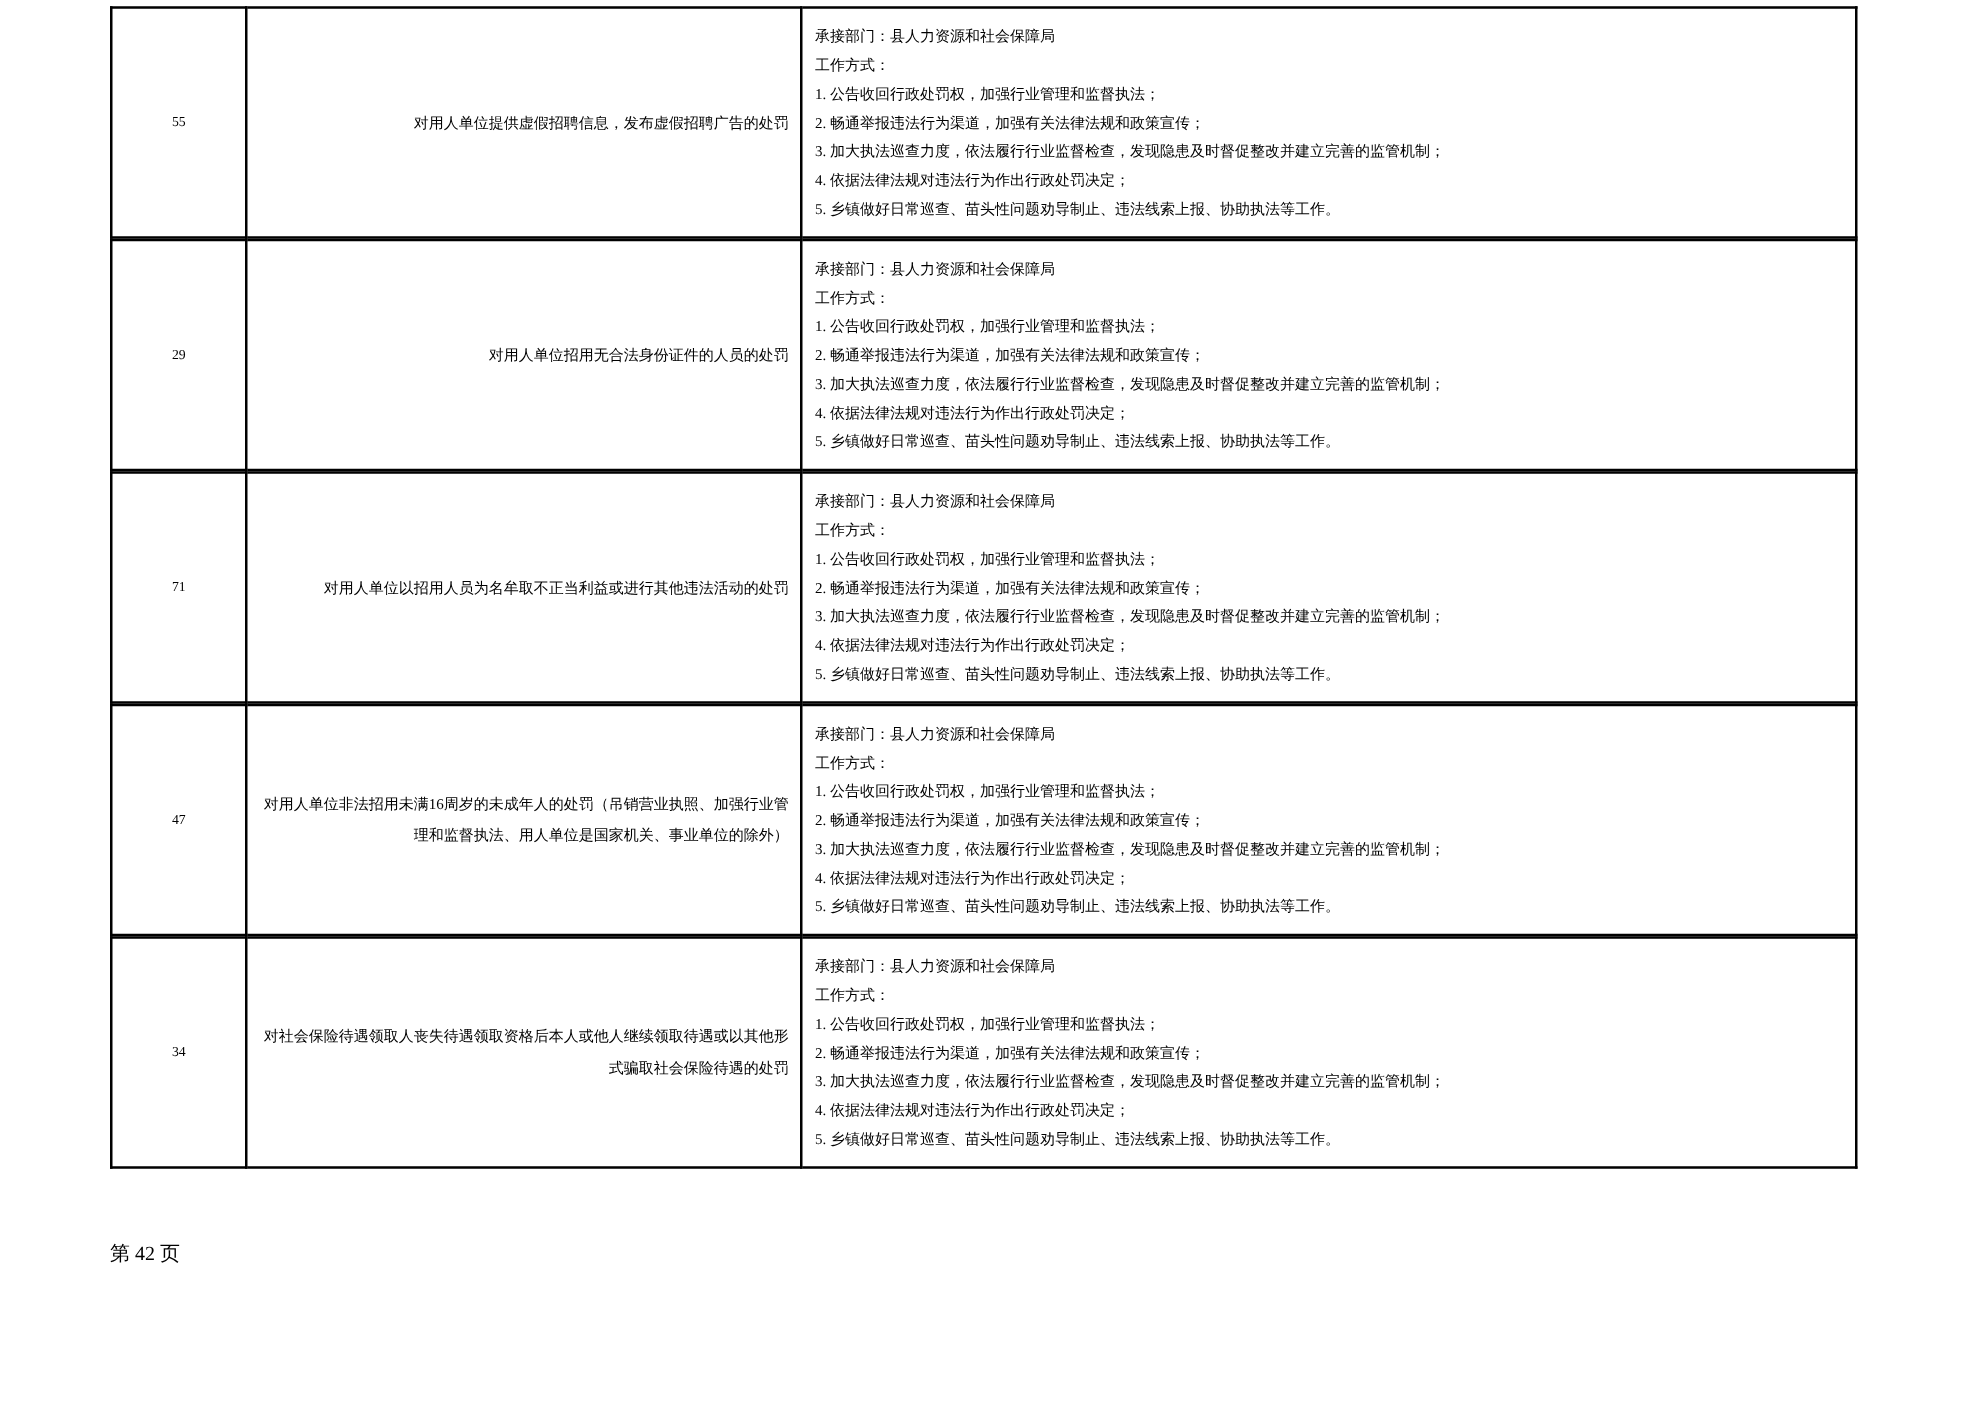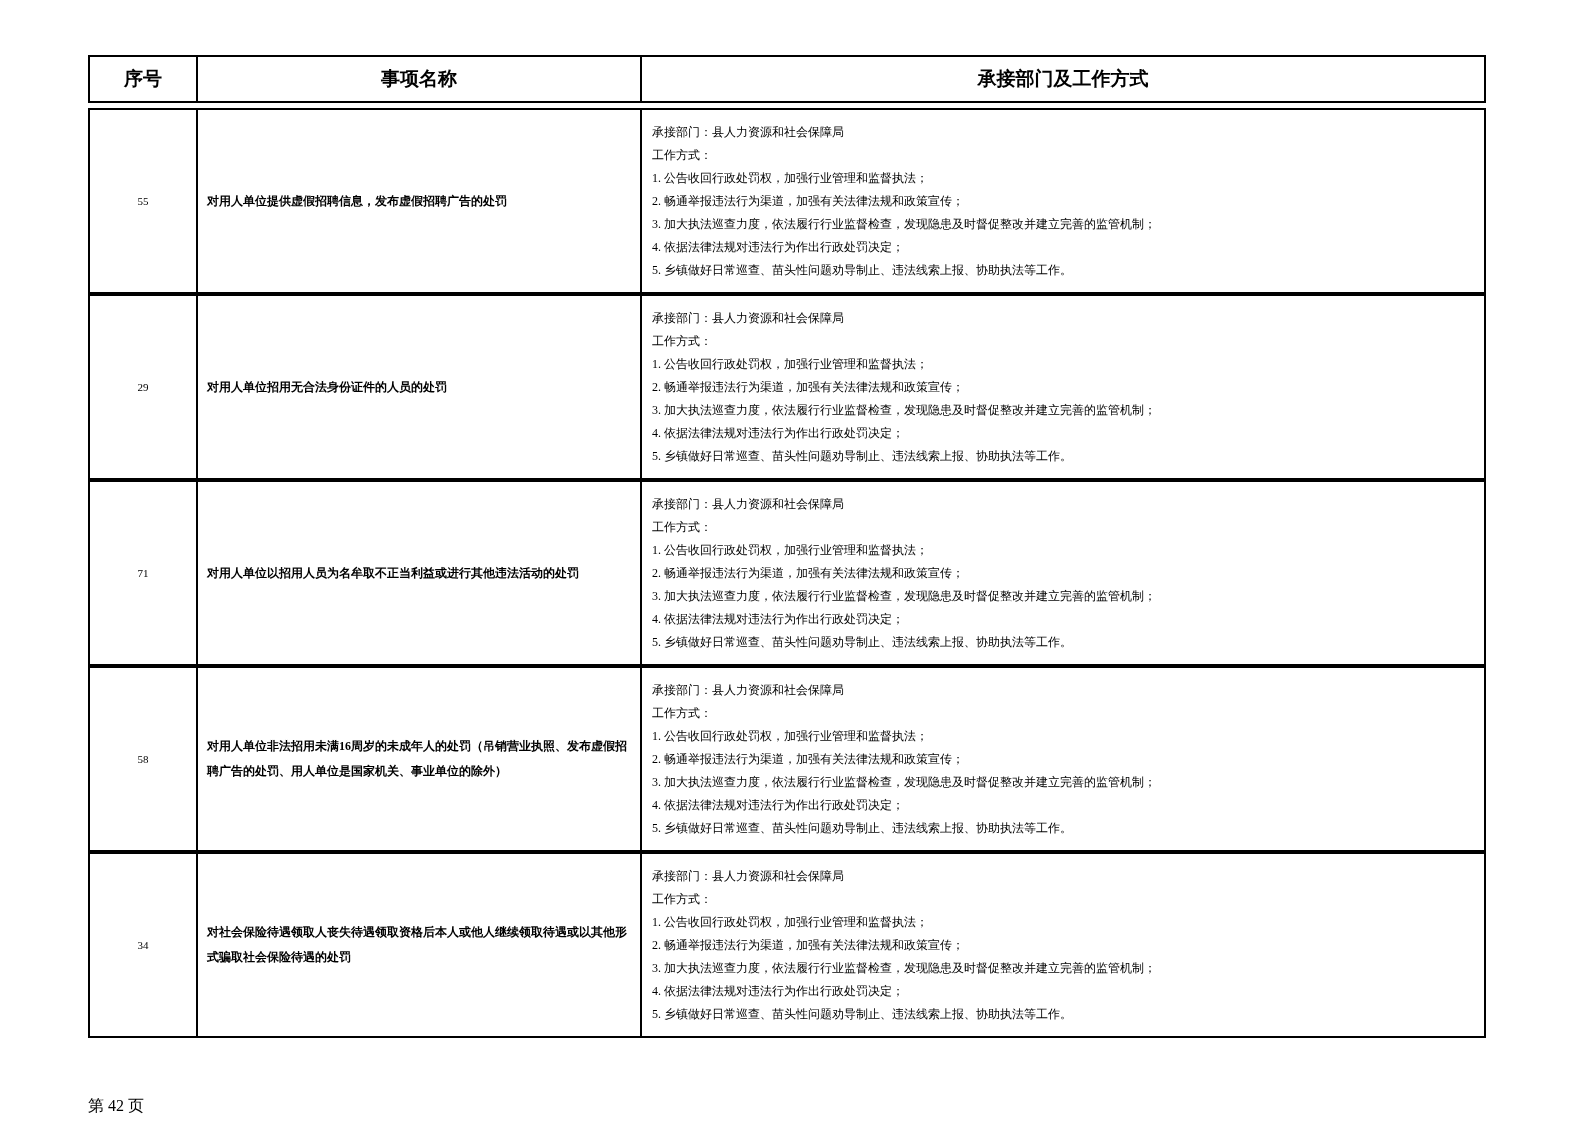--- a/index.html
+++ b/index.html
@@ -59,24 +59,23 @@
     vertical-align: middle;
     font-size: 12px;
     background: #ffffff;
   }
   td.c-no {
     text-align: center;
     font-size: 11px;
     padding: 0 4px;
   }
   td.c-name {
-    text-align: left;
+    text-align: right;
     padding: 6px 9px;
     line-height: 25px;
-    font-weight: bold;
   }
   td.c-detail {
     text-align: left;
     padding: 6px 10px;
     line-height: 23px;
   }
   .detail-line {
     white-space: normal;
   }
   .footer {
@@ -85,36 +84,20 @@
     margin-top: 58px;
     font-size: 16px;
     font-family: "Liberation Serif", "DejaVu Serif", serif;
   }
 </style>
 </head>
 <body>
 
 <div class="page">
 
-  <div class="header-wrap">
-    <table class="tbl header-tbl">
-      <colgroup>
-        <col class="col-no">
-          <col class="col-name">
-          <col class="col-detail">
-      </colgroup>
-      <tbody>
-          <tr>
-        <th>序号</th>
-        <th>事项名称</th>
-        <th>承接部门及工作方式</th>
-      </tr>
-    </tbody>
-      </table>
-  </div>
 
   <div class="body-wrap" id="rows">
   <table class="tbl row-tbl">
     <colgroup>
       <col class="col-no">
           <col class="col-name">
           <col class="col-detail">
     </colgroup>
     <tbody>
           <tr>
@@ -180,22 +163,22 @@
       </table>
 
   <table class="tbl row-tbl">
     <colgroup>
       <col class="col-no">
           <col class="col-name">
           <col class="col-detail">
     </colgroup>
     <tbody>
           <tr>
-      <td class="c-no">58</td>
-      <td class="c-name">对用人单位非法招用未满16周岁的未成年人的处罚（吊销营业执照、发布虚假招聘广告的处罚、用人单位是国家机关、事业单位的除外）</td>
+      <td class="c-no">47</td>
+      <td class="c-name">对用人单位非法招用未满16周岁的未成年人的处罚（吊销营业执照、加强行业管理和监督执法、用人单位是国家机关、事业单位的除外）</td>
       <td class="c-detail">
               <div class="detail-line">承接部门：县人力资源和社会保障局</div>
               <div class="detail-line">工作方式：</div>
               <div class="detail-line">1. 公告收回行政处罚权，加强行业管理和监督执法；</div>
               <div class="detail-line">2. 畅通举报违法行为渠道，加强有关法律法规和政策宣传；</div>
               <div class="detail-line">3. 加大执法巡查力度，依法履行行业监督检查，发现隐患及时督促整改并建立完善的监管机制；</div>
               <div class="detail-line">4. 依据法律法规对违法行为作出行政处罚决定；</div>
               <div class="detail-line">5. 乡镇做好日常巡查、苗头性问题劝导制止、违法线索上报、协助执法等工作。</div>
             </td>
     </tr>

